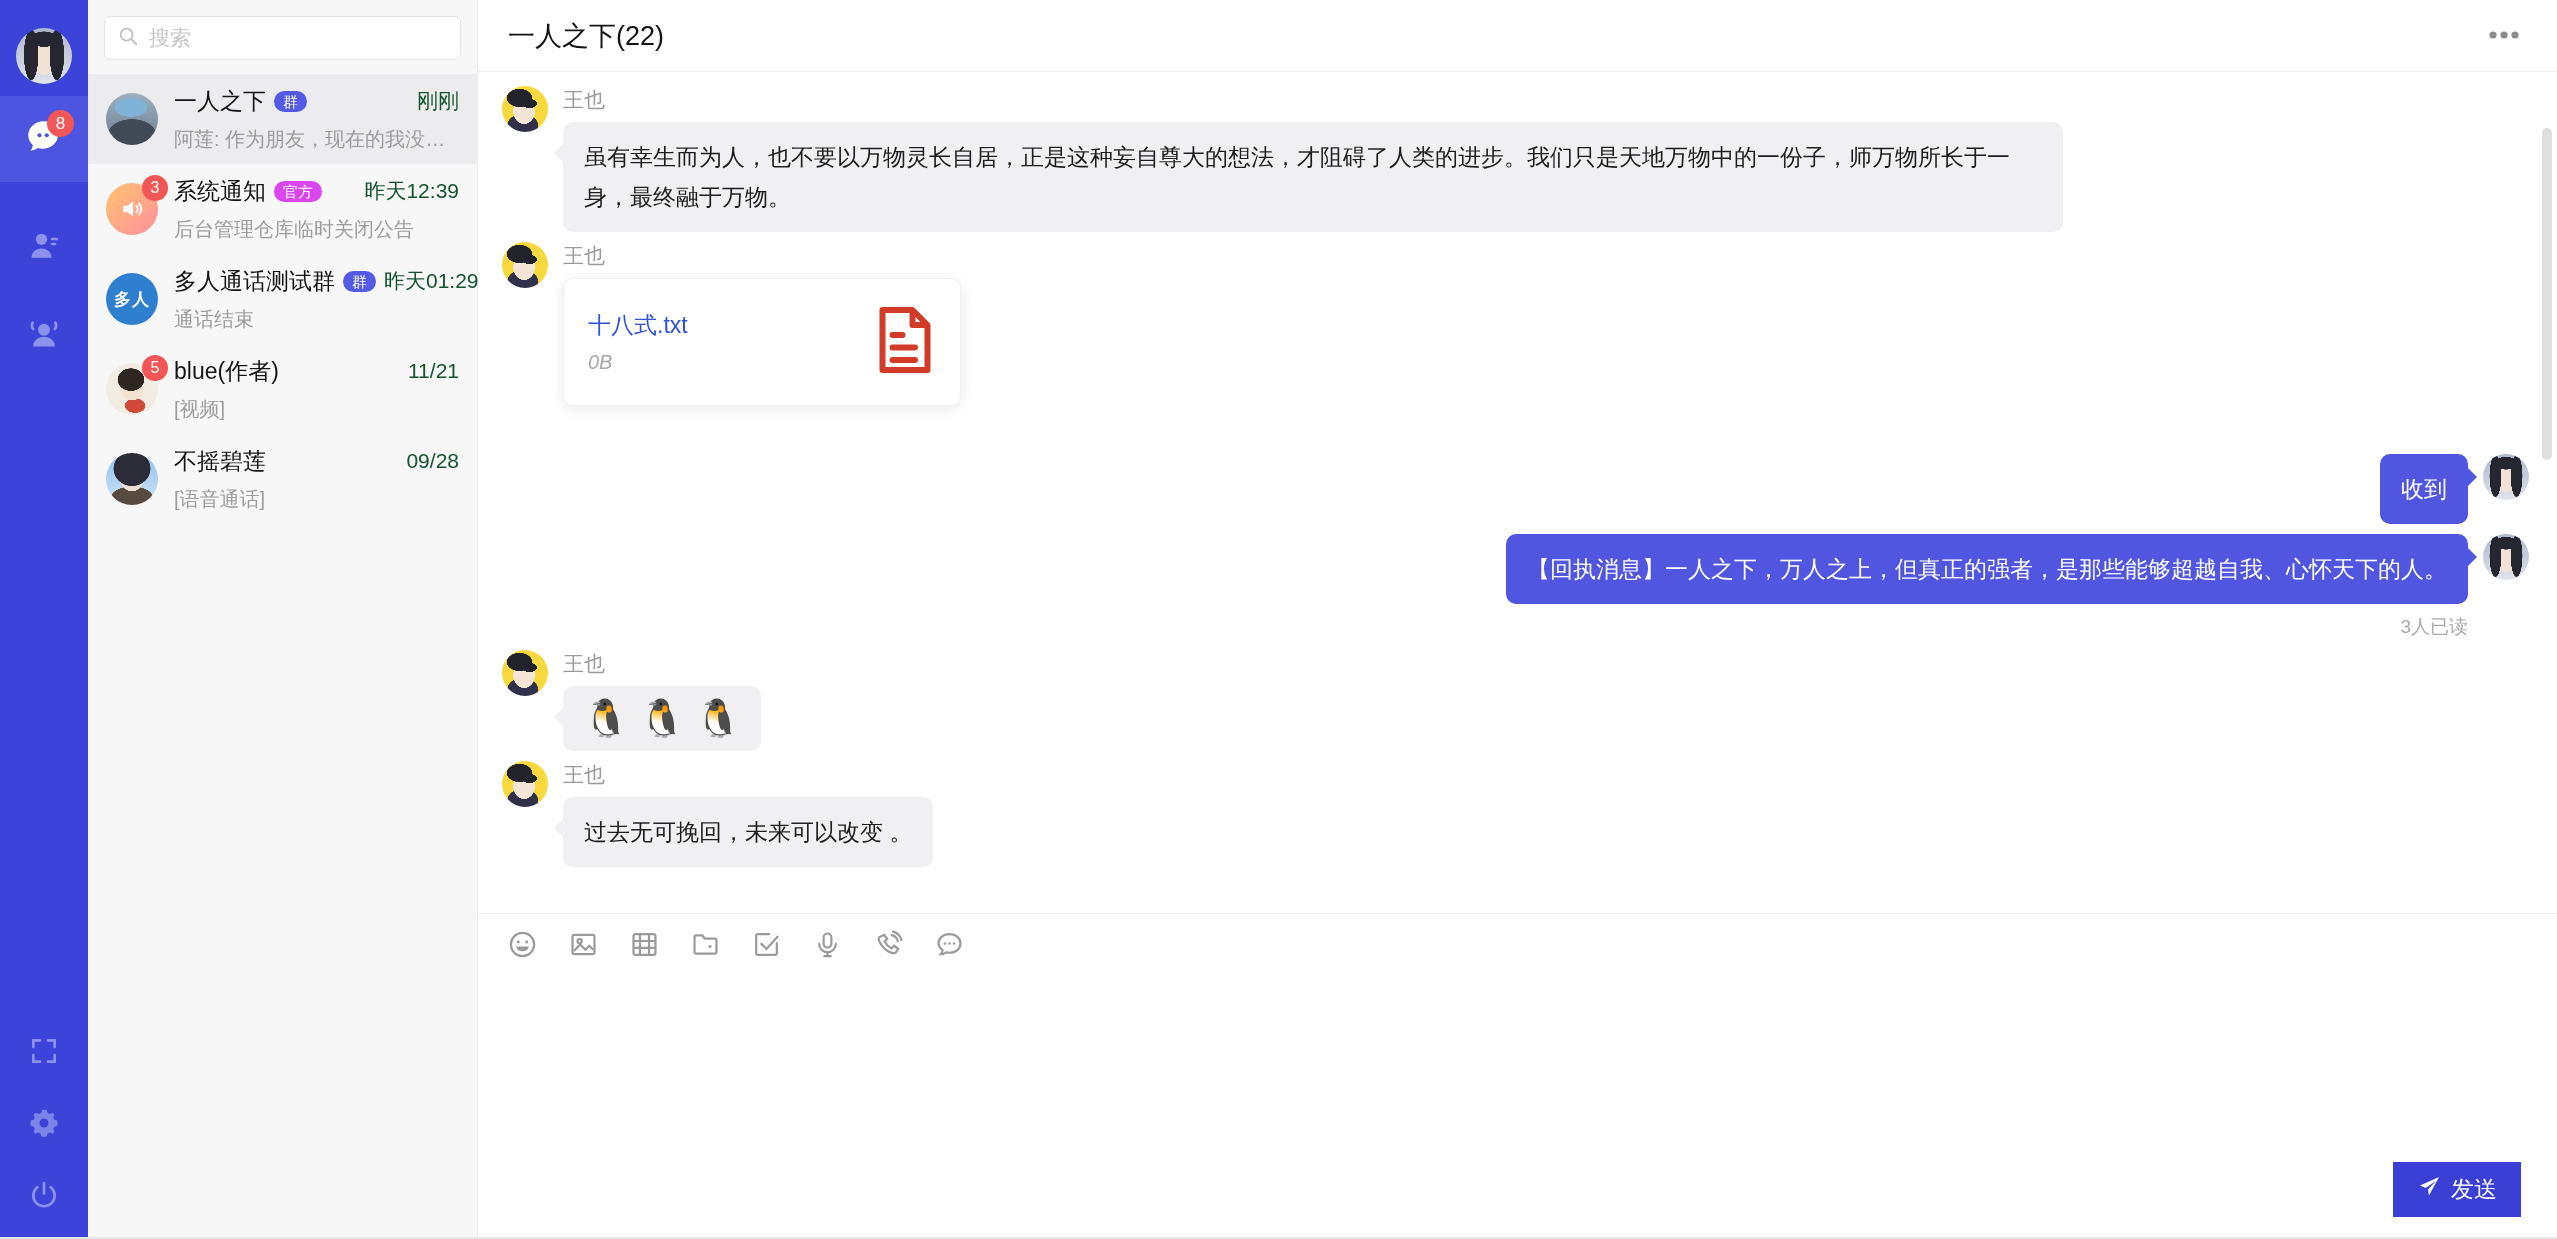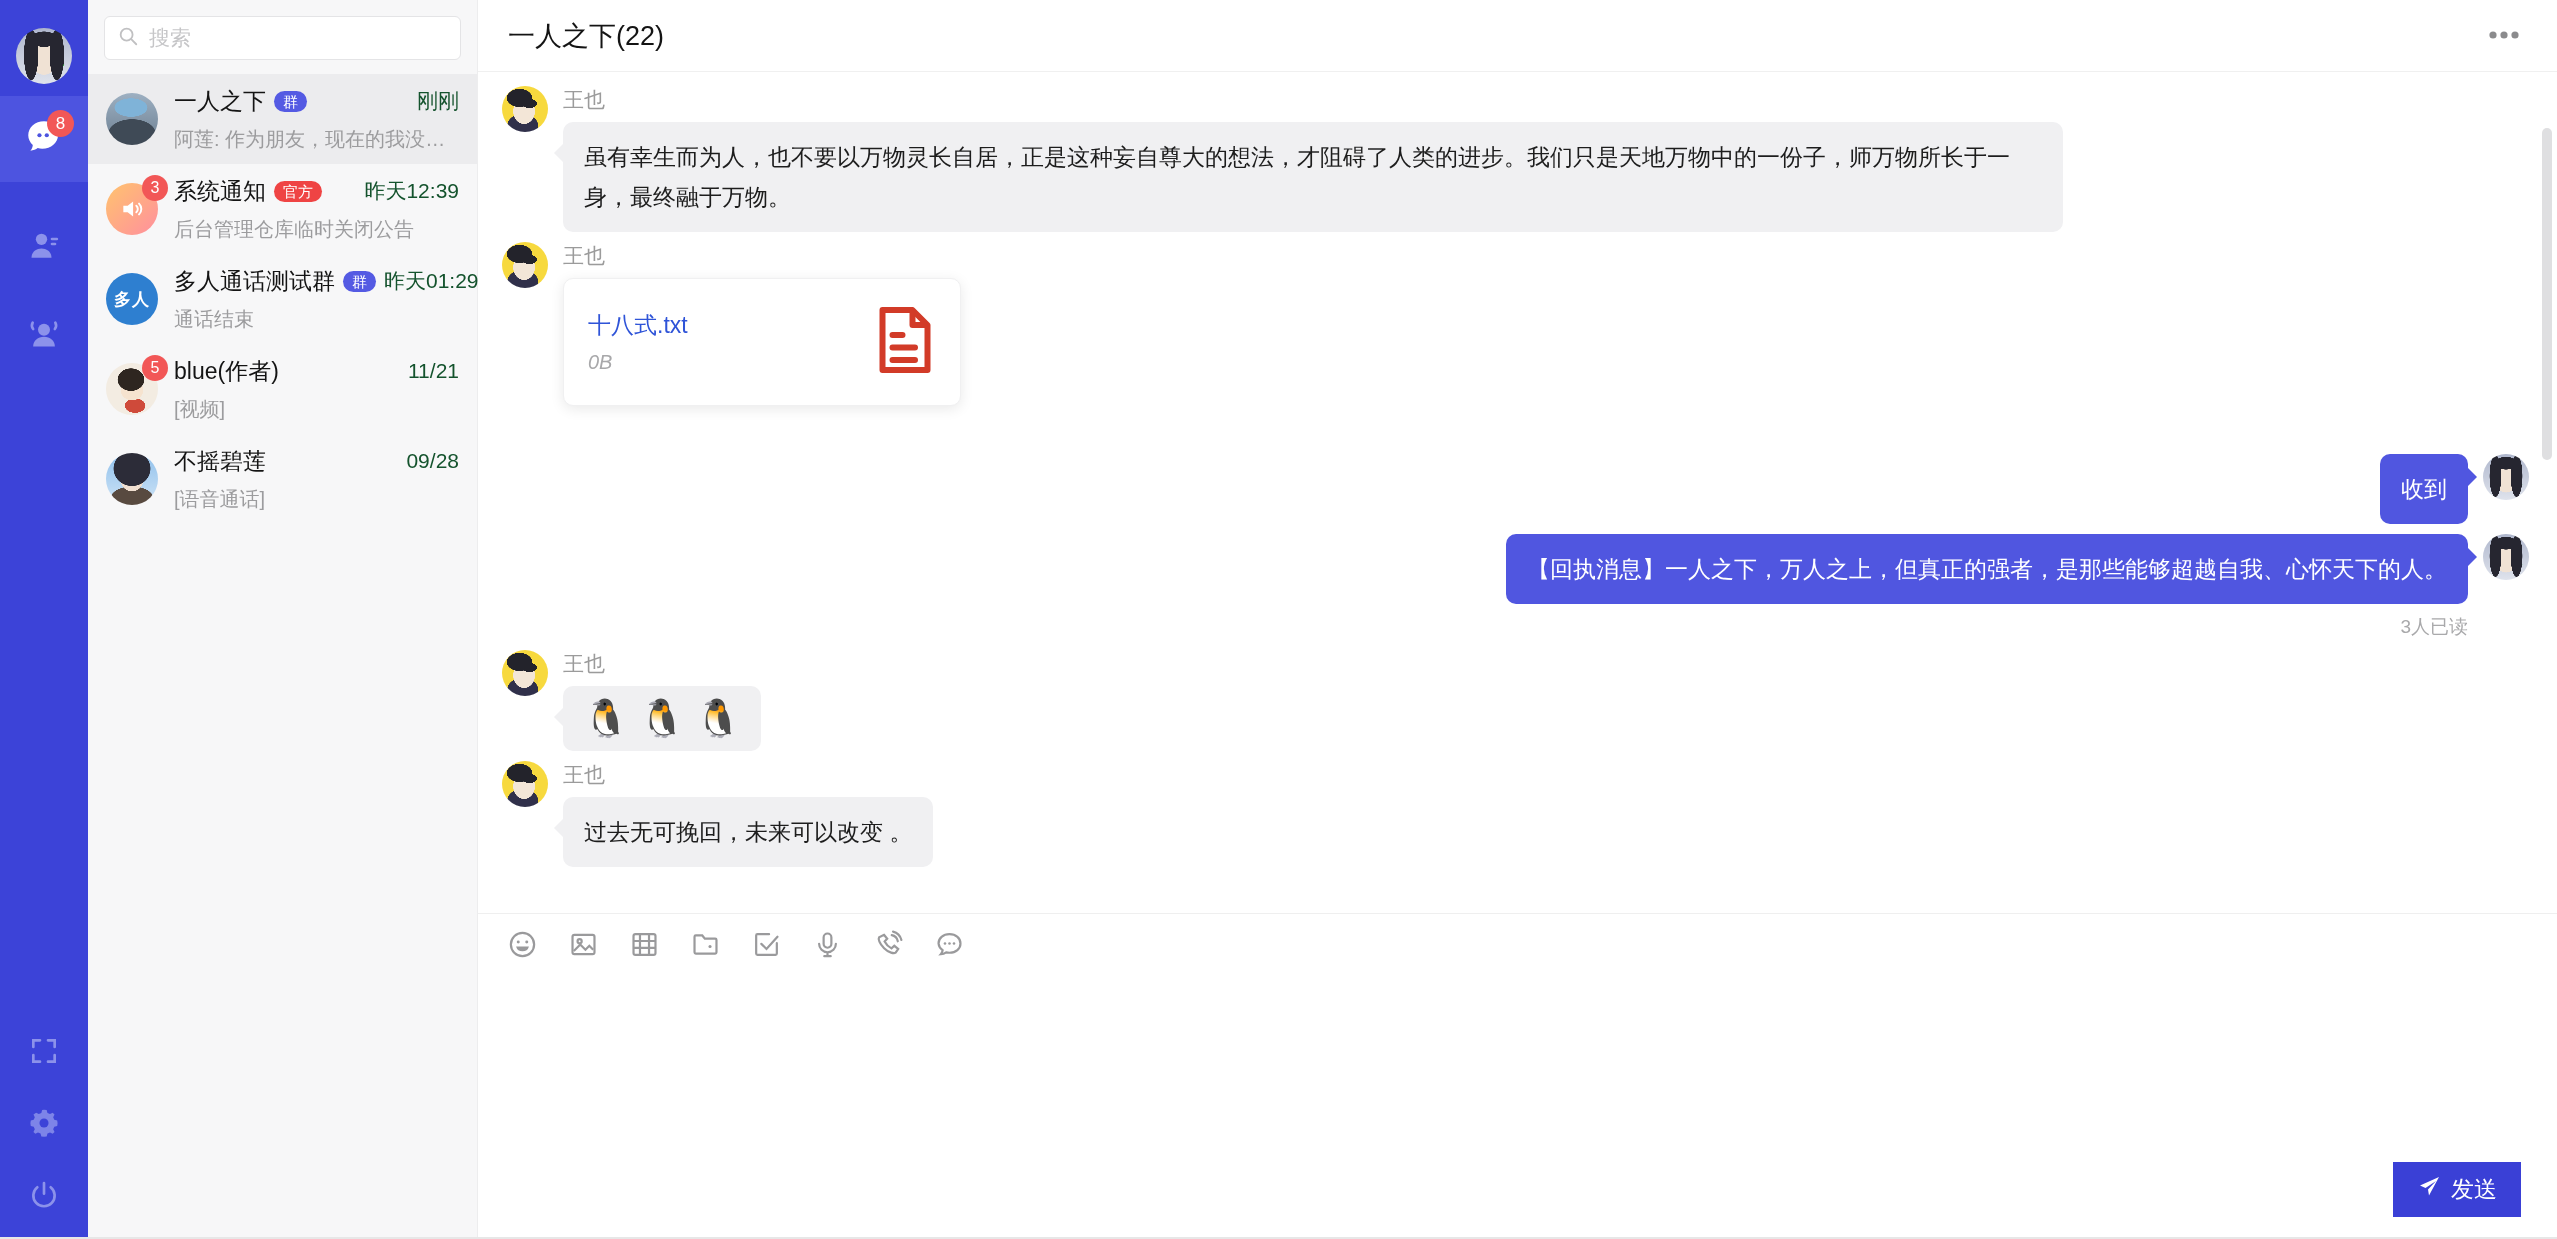--- a/index.html
+++ b/index.html
@@ -56,21 +56,21 @@
   .search-box input::placeholder { color:#c6c6c8; }
   .chat-item { height:90px; display:flex; align-items:center; padding:0 18px; cursor:pointer; }
   .chat-item.selected { background:#ececee; }
   .ci-avatar { width:52px; height:52px; position:relative; }
   .ci-unread { position:absolute; top:-8px; right:-10px; min-width:26px; height:26px; border-radius:13px; background:#f25757; color:#fff; font-size:16px; display:flex; align-items:center; justify-content:center; padding:0 6px; }
   .ci-main { flex:1; margin-left:16px; min-width:0; }
   .ci-top { display:flex; align-items:center; }
   .ci-name { font-size:23px; color:#141414; white-space:nowrap; }
   .tag { margin-left:8px; font-size:15px; color:#fff; border-radius:999px; padding:3px 9px; line-height:1; flex-shrink:0; }
   .tag-group { background:#545ae3; }
-  .tag-official { background:#ef4444; }
+  .tag-official { background:#d946ef; }
   .ci-time { margin-left:auto; color:#14532d; font-size:21px; flex-shrink:0; padding-left:8px; }
   .ci-preview { margin-top:9px; color:#9c9c9e; font-size:20px; white-space:nowrap; overflow:hidden; text-overflow:ellipsis; }
 
   
   .main { flex:1; display:flex; flex-direction:column; min-width:0; position:relative; }
   .chat-header { height:72px; flex-shrink:0; display:flex; align-items:center; padding:0 30px; border-bottom:1px solid #f0f0f0; }
   .chat-title { font-size:27px; color:#141414; font-weight:500; }
   .header-more { margin-left:auto; cursor:pointer; padding:6px; }
 
   .messages { flex:1; padding:14px 28px 0 24px; overflow:hidden; }

